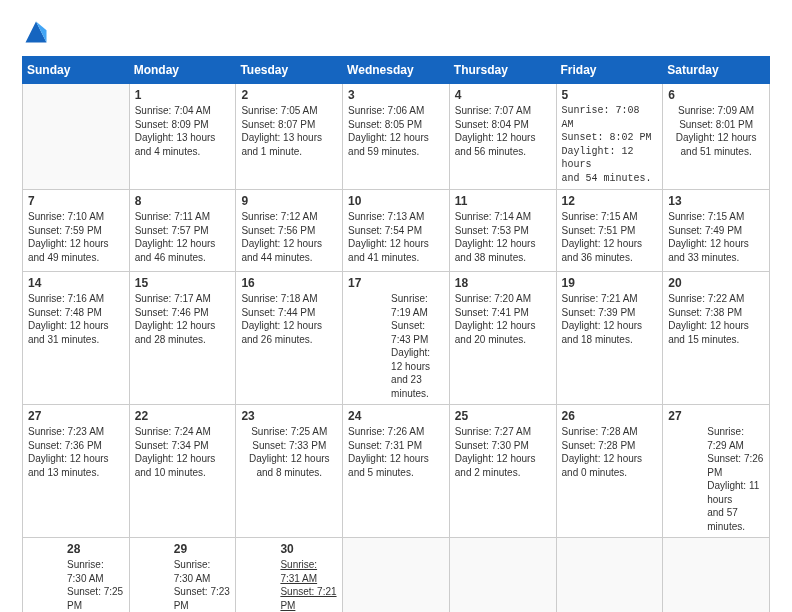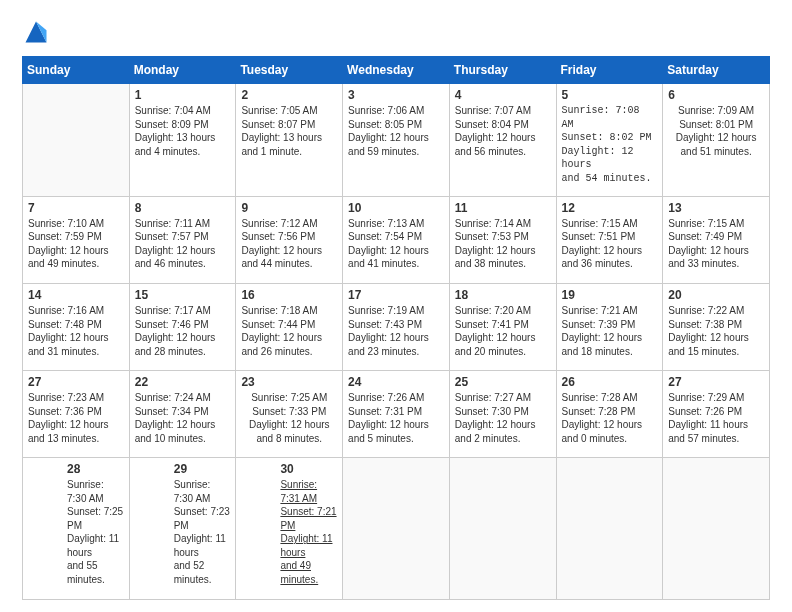--- a/index.html
+++ b/index.html
@@ -251,21 +251,21 @@
           </td>
           <td>
             <span class="day-num">16</span>
             <div class="day-info" style="white-space: pre-line;">Sunrise: 7:18 AM
 Sunset: 7:44 PM
 Daylight: 12 hours
 and 26 minutes.</div>
           </td>
           <td>
             <span class="day-num">17</span>
-            <div class="day-info" style="white-space: pre-line;">Sunrise: 7:19 AM
+            <div class="day-info" style="white-space: pre-line; margin-left: 43px;">Sunrise: 7:19 AM
 Sunset: 7:43 PM
 Daylight: 12 hours
 and 23 minutes.</div>
           </td>
           <td>
             <span class="day-num">18</span>
             <div class="day-info" style="white-space: pre-line;">Sunrise: 7:20 AM
 Sunset: 7:41 PM
 Daylight: 12 hours
 and 20 minutes.</div>
@@ -323,21 +323,21 @@
           </td>
           <td>
             <span class="day-num">26</span>
             <div class="day-info" style="white-space: pre-line;">Sunrise: 7:28 AM
 Sunset: 7:28 PM
 Daylight: 12 hours
 and 0 minutes.</div>
           </td>
           <td>
             <span class="day-num">27</span>
-            <div class="day-info" style="white-space: pre-line;">Sunrise: 7:29 AM
+            <div class="day-info" style="white-space: pre-line; margin-left: 39px;">Sunrise: 7:29 AM
 Sunset: 7:26 PM
 Daylight: 11 hours
 and 57 minutes.</div>
           </td>
         </tr>
         <tr class="last-row">
           <td>
             <span class="day-num">28</span>
             <div class="day-info" style="white-space: pre-line;">Sunrise: 7:30 AM
 Sunset: 7:25 PM

